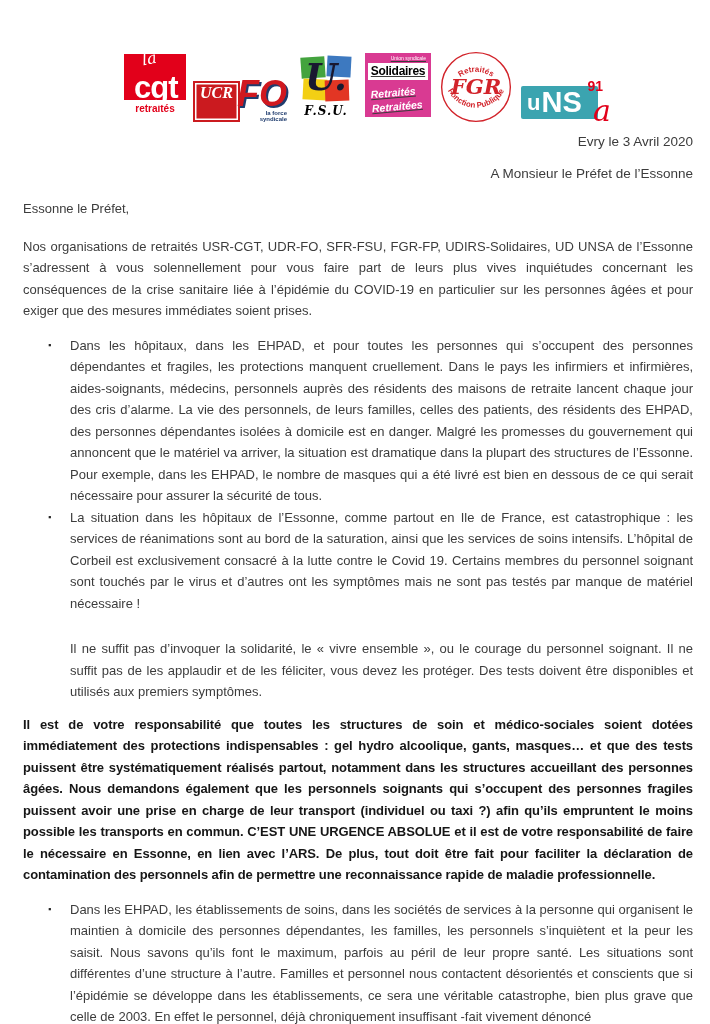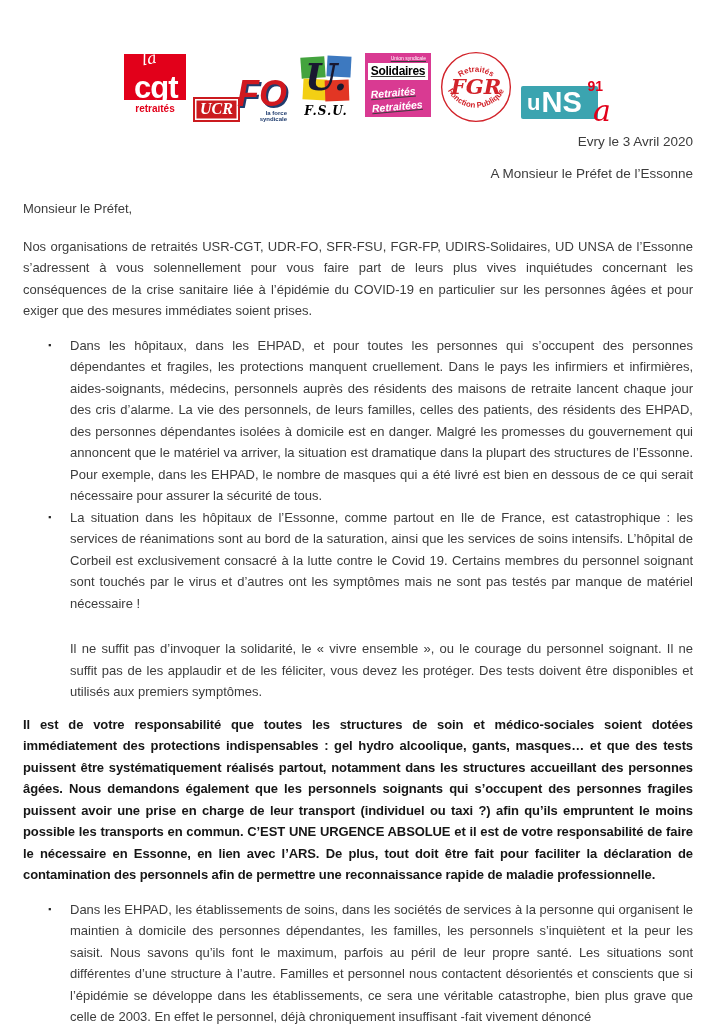--- a/index.html
+++ b/index.html
@@ -21,21 +21,21 @@
   .cgt-top{position:relative;background:#e2001a;height:46px;}
   .cgt-la{position:absolute;top:-5px;left:18px;color:#fff;font-family:"DejaVu Serif",serif;
           font-style:italic;font-size:16px;transform:rotate(-10deg);}
   .cgt-main{position:absolute;bottom:-3px;left:10px;color:#fff;font-weight:bold;
             font-size:31px;letter-spacing:-1px;line-height:1;}
   .cgt-sub{color:#e2001a;font-weight:bold;font-size:10px;margin-top:3px;}
 
   
   .logo-fo{display:flex;align-items:flex-end;width:94px;height:42px;position:relative;}
   .fo-ucr{background:#cb1a1f;color:#fff;font-family:"Liberation Serif",serif;font-style:italic;
-          font-weight:bold;font-size:16px;padding:3px 7px 4px;
+          font-weight:bold;font-size:16px;padding:3px 7px 20px;
           box-shadow:inset 0 0 0 2px #cb1a1f, inset 0 0 0 3.5px #ffffff;text-align:center;}
   .fo-right{position:relative;margin-left:-3px;text-align:right;}
   .fo-big{display:block;color:#d0181f;font-weight:800;font-style:italic;font-size:36px;
           line-height:0.82;text-shadow:2px 2px 0 #1f3c6e;}
   .fo-sub{display:block;color:#1f3c6e;font-size:6px;font-weight:bold;margin-top:1px;}
 
   
   .logo-fsu{width:64px;align-self:flex-start;margin-top:4px;text-align:center;}
   .fsu-squares{position:relative;width:52px;height:45px;margin:0 auto;}
   .sq{position:absolute;width:24px;height:21px;}
@@ -156,21 +156,21 @@
 
   </div>
 
   <div class="date-block">
     <div>Evry le 3 Avril 2020</div>
     <div class="recipient">A Monsieur le Préfet de l’Essonne</div>
   </div>
 
   <div class="content">
 
-    <div class="salutation">Monsieur le Préfet,</div>
+    <div class="salutation">Essonne le Préfet,</div>
 
     <p class="para">Nos organisations de retraités USR-CGT, UDR-FO, SFR-FSU, FGR-FP, UDIRS-Solidaires, UD UNSA de l’Essonne s’adressent à vous solennellement pour vous faire part de leurs plus vives inquiétudes concernant les conséquences de la crise sanitaire liée à l’épidémie du COVID-19 en particulier sur les personnes âgées et pour exiger que des mesures immédiates soient prises.</p>
 
     <div class="bullets">
       <div class="bullet">
         <span class="bullet-marker">▪</span>
         <div class="bullet-text">Dans les hôpitaux, dans les EHPAD, et pour toutes les personnes qui s’occupent des personnes dépendantes et fragiles, les protections manquent cruellement. Dans le pays les infirmiers et infirmières, aides-soignants, médecins, personnels auprès des résidents des maisons de retraite lancent chaque jour des cris d’alarme. La vie des personnels, de leurs familles, celles des patients, des résidents des EHPAD, des personnes dépendantes isolées à domicile est en danger. Malgré les promesses du gouvernement qui annoncent que le matériel va arriver, la situation est dramatique dans la plupart des structures de l’Essonne. Pour exemple, dans les EHPAD, le nombre de masques qui a été livré est bien en dessous de ce qui serait nécessaire pour assurer la sécurité de tous.</div>
       </div>
       <div class="bullet">
         <span class="bullet-marker">▪</span>

